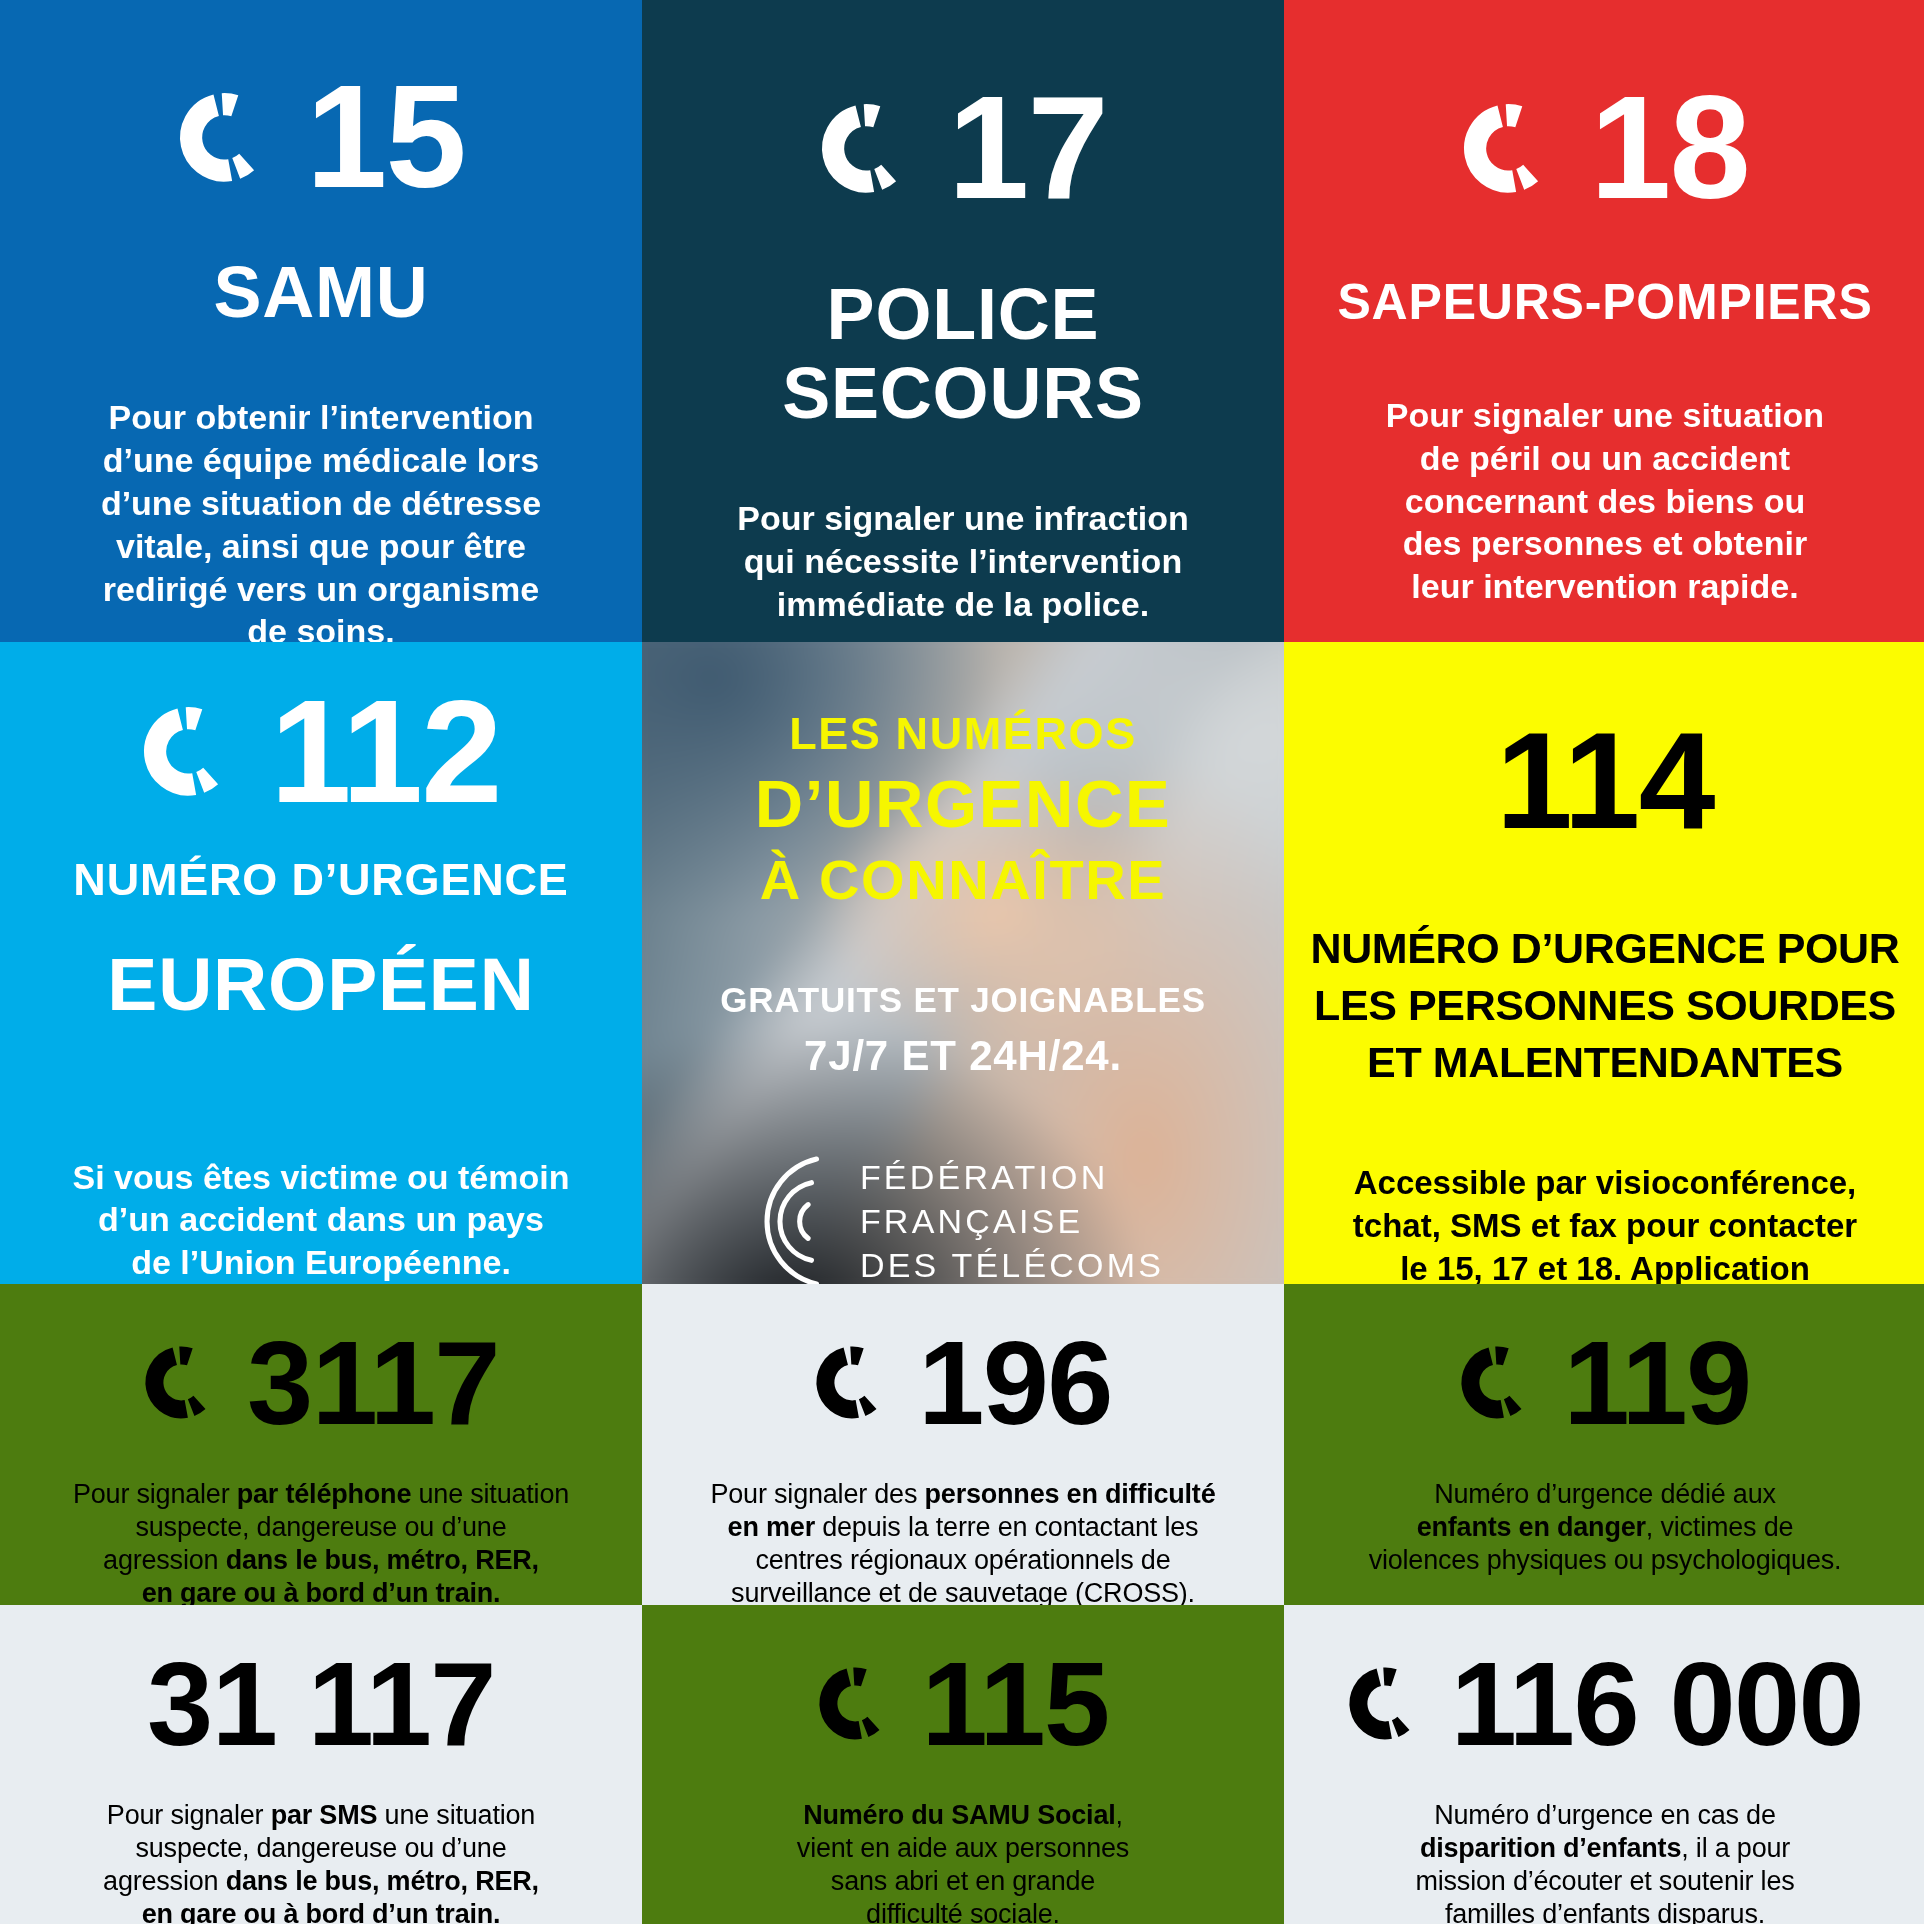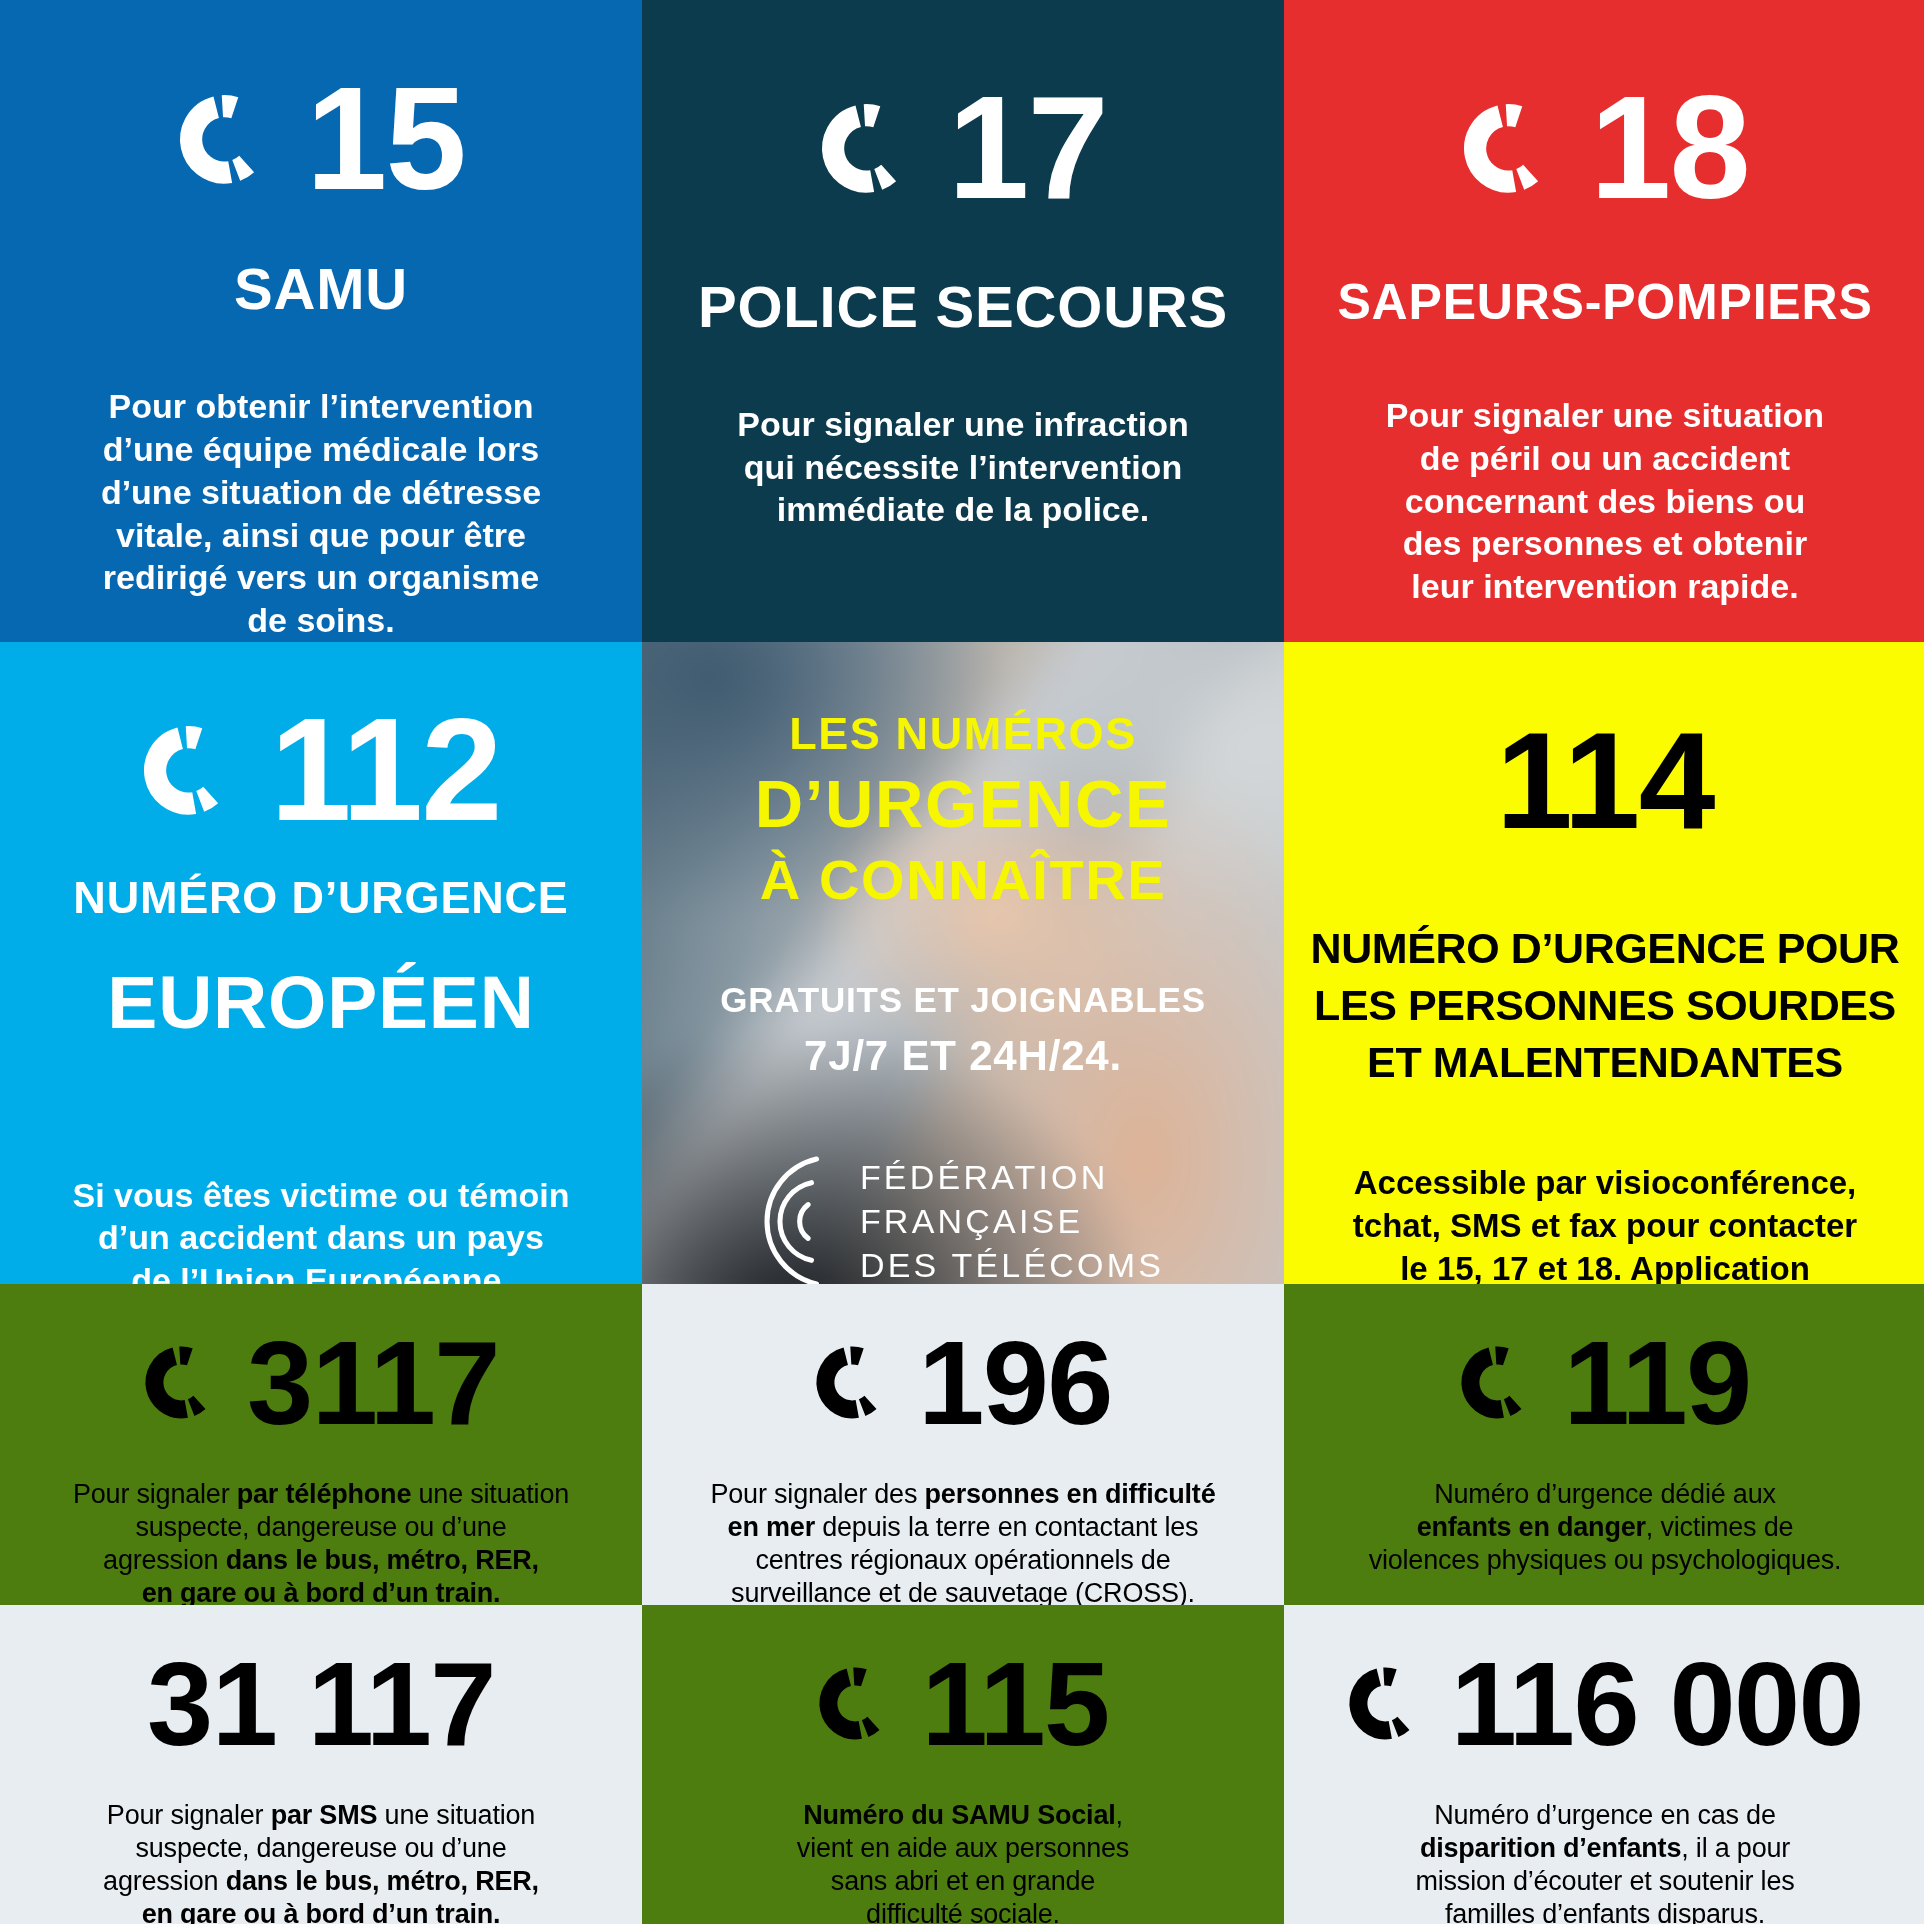--- a/index.html
+++ b/index.html
@@ -18,26 +18,26 @@
   .europeen{background:#00ade9;color:#fff;}
   .sourds{background:#fcfc00;color:#000;}
   .bg-white{background:#4d7c0f;color:#000;}
   .bg-light{background:#e8edf1;color:#000;}
 
   .numline{display:flex;align-items:center;justify-content:center;gap:34px;height:168px;}
   .row1{padding-top:64px;}
   .num{font-size:146px;font-weight:700;line-height:1;letter-spacing:-1.6px;}
   .phone{width:95px;height:95px;flex:0 0 auto;}
   .phone path{fill:none;stroke:currentColor;stroke-width:28;}
-  .label{margin:43px 0 0;font-size:58px;font-weight:700;letter-spacing:0.8px;line-height:1.1;}
+  .label{margin:43px 0 0;font-size:72px;font-weight:700;letter-spacing:0.8px;line-height:1.1;}
   .label--tight{font-size:50px;}
   .desc1{margin:64px 24px 0;font-size:34px;font-weight:700;line-height:1.26;}
 
   
-  .europeen{padding-top:55px;}
+  .europeen{padding-top:55px;justify-content:flex-end;}
   .europeen .numline{height:157px;}
   .sub1{margin-top:32px;font-size:45px;font-weight:700;letter-spacing:0.8px;line-height:1;}
   .sub2{margin-top:8px;font-size:75px;font-weight:700;letter-spacing:0.8px;line-height:1;}
   .europeen .desc1{margin-top:71px;margin-left:24px;}
 
   
   .sourds{padding-top:69px;}
   .num114{font-size:138px;font-weight:700;line-height:1;letter-spacing:-1.6px;}
   .heading114{margin:71px 22.5px 0;font-size:43px;font-weight:700;line-height:1.32;letter-spacing:-0.4px;}
   .desc114{margin:72px 19px 0;font-size:33px;font-weight:700;line-height:1.3;}

